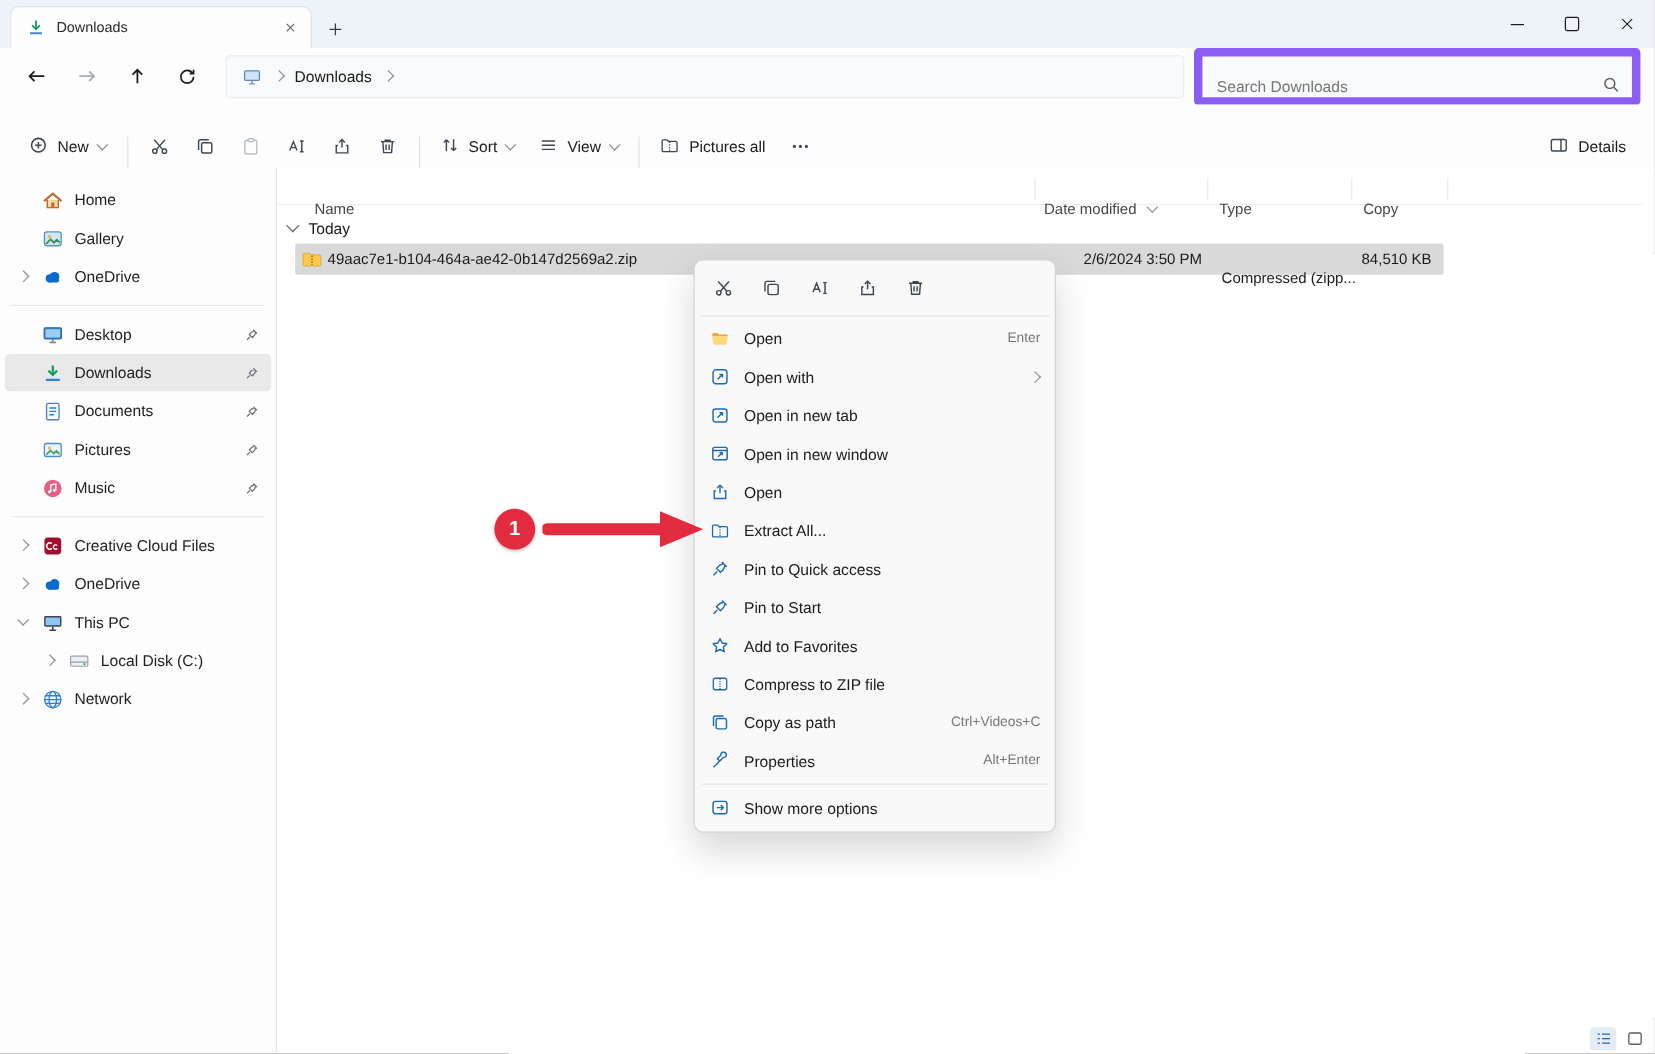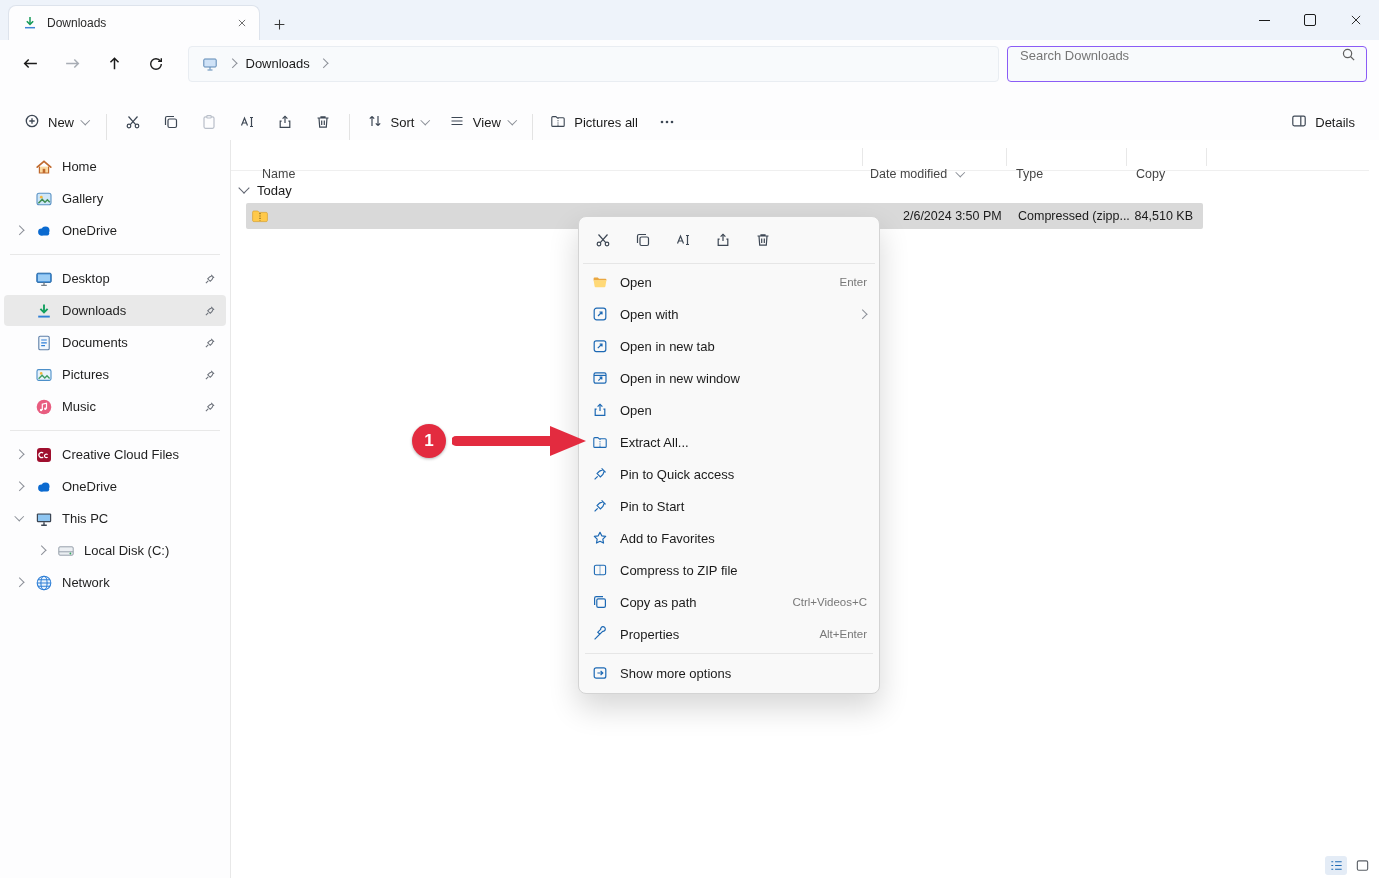--- a/index.html
+++ b/index.html
@@ -15,21 +15,21 @@
   .win-controls{margin-left:auto;display:flex;height:40px;align-self:flex-start}
   .win-btn{width:46px;height:100%;display:flex;align-items:center;justify-content:center}
   .wc-min{width:11px;height:1px;background:#1a1a1a}
   .wc-max{width:10px;height:10px;border:1px solid #1a1a1a;border-radius:2px}
 
   
   .addressbar{position:absolute;left:0;top:40px;right:0;height:47px;background:#fdfdfe;display:flex;align-items:center;padding:0 12px}
   .nav-btn{width:36px;height:34px;display:flex;align-items:center;justify-content:center;border-radius:4px;flex:0 0 auto;margin-right:6px}
   .breadcrumb{flex:1;height:34px;background:#f8fafc;border:1px solid #e9edf2;border-radius:4px;display:flex;align-items:center;padding:0 12px;gap:10px;margin:0 8px 0 8px;min-width:0}
   .crumb{font-size:13px;color:#1b1b1b;white-space:nowrap}
-  .searchbox{width:338px;height:34px;background:#f8fafc;border:1px solid #8b5cf6;border-radius:4px;display:flex;align-items:flex-start;padding:0 10px;gap:12px;flex:0 0 auto}
+  .searchbox{width:338px;height:34px;background:#f8fafc;border:7px solid #8b5cf6;border-radius:4px;display:flex;align-items:flex-end;padding:0 10px;gap:12px;flex:0 0 auto}
   .searchbox input{flex:1;border:none;background:transparent;outline:none;font-size:13px;color:#333;font-family:inherit;min-width:0}
   .searchbox input::placeholder{color:#767676}
 
   
   .commandbar{position:absolute;left:0;top:87px;right:0;height:53px;background:#fdfdfe;border-bottom:1px solid #eaeaea;display:flex;align-items:flex-end;padding:0 14px}
   .cmd-btn{display:flex;align-items:center;gap:8px;height:36px;padding:0 10px;border-radius:4px;white-space:nowrap}
   .cmd-icon-btn{width:38px;height:36px;display:flex;align-items:center;justify-content:center;border-radius:4px;flex:0 0 auto}
   .cmd-sep{width:1px;height:26px;background:#e3e3e3;margin:0 7px;flex:0 0 auto}
   .cmd-spacer{flex:1}
 
@@ -53,21 +53,21 @@
   
   .content{position:absolute;left:231px;top:140px;right:0;bottom:0;background:#fff}
   .col-headers{position:absolute;left:0;top:4px;right:10px;height:26px;border-bottom:1px solid #efefef}
   .colh{position:absolute;top:17px;height:26px;display:flex;align-items:center;gap:10px;font-size:12.5px;color:#454545}
   .col-sep{position:absolute;top:4px;width:1px;height:18px;background:#e8e8e8}
   .group-header{position:absolute;left:9px;top:38px;height:24px;display:flex;align-items:center;gap:9px;font-size:13px;color:#1b1b1b}
   .file-row{position:absolute;left:15px;top:63px;width:957px;height:26px;background:#d9d9d9;border-radius:2px}
   .fr-icon{position:absolute;left:5px;top:4px}
   .fr-name{position:absolute;left:27px;top:0;height:26px;display:flex;align-items:center;font-size:12.5px;color:#1b1b1b}
   .fr-date{position:absolute;left:657px;top:0;height:26px;display:flex;align-items:center;font-size:12.5px;color:#1b1b1b}
-  .fr-type{position:absolute;left:772px;top:0;height:26px;display:flex;align-items:center;font-size:12.5px;color:#1b1b1b}
+  .fr-type{position:absolute;left:772px;top:16px;height:26px;display:flex;align-items:center;font-size:12.5px;color:#1b1b1b}
   .fr-size{position:absolute;right:10px;top:0;height:26px;display:flex;align-items:center;font-size:12.5px;color:#1b1b1b}
 
   
   .context-menu{position:absolute;left:578px;top:216px;width:292px;background:#f9f9f9;border:1px solid #d4d4d4;border-radius:8px;box-shadow:0 14px 30px rgba(0,0,0,.16);padding:4px;z-index:20}
   .cm-quickrow{display:flex;align-items:center;gap:4px;padding:2px 2px 6px;border-bottom:1px solid #e6e6e6;margin-bottom:2px}
   .cm-qbtn{width:36px;height:34px;border-radius:4px;display:flex;align-items:center;justify-content:center}
   .cm-item{display:flex;align-items:center;height:32px;padding:0 8px;border-radius:4px;gap:11px}
   .cm-icon{width:18px;display:flex;justify-content:center;flex:0 0 auto}
   .cm-label{font-size:13px;color:#1b1b1b;white-space:nowrap}
   .cm-shortcut{margin-left:auto;font-size:11.5px;color:#787878;white-space:nowrap}
@@ -476,20 +476,21 @@
       <i class="chv down"></i>
       <span>Today</span>
     </div>
     <div class="file-row">
       <span class="fr-icon">
         <svg width="18" height="18" viewBox="0 0 18 18">
             <path d="M1.6 5.2c0-.7.5-1.2 1.2-1.2h4l1.4 1.4h7c.7 0 1.2.5 1.2 1.2v6.8c0 .7-.5 1.2-1.2 1.2H2.8c-.7 0-1.2-.5-1.2-1.2z" fill="#ffc94a" stroke="#d9a12c" stroke-width="0.7"></path>
             <path d="M9 6v1.2m0 1.2v1.2m0 1.2v1.2m0 1.2v.6" stroke="#8a6a1c" stroke-width="1.3" fill="none"></path>
           </svg>
       </span>
+      <span class="fr-name">49aac7e1-b104-464a-ae42-0b147d2569a2.zip</span>
       <span class="fr-date">2/6/2024 3:50 PM</span>
       <span class="fr-type">Compressed (zipp...</span>
       <span class="fr-size">84,510 KB</span>
     </div>
   </div>
 
   <div class="context-menu">
     <div class="cm-quickrow">
       <span class="cm-qbtn">
           <svg width="16" height="16" viewBox="0 0 16 16" fill="none" stroke="#3d4754" stroke-width="1.2">

